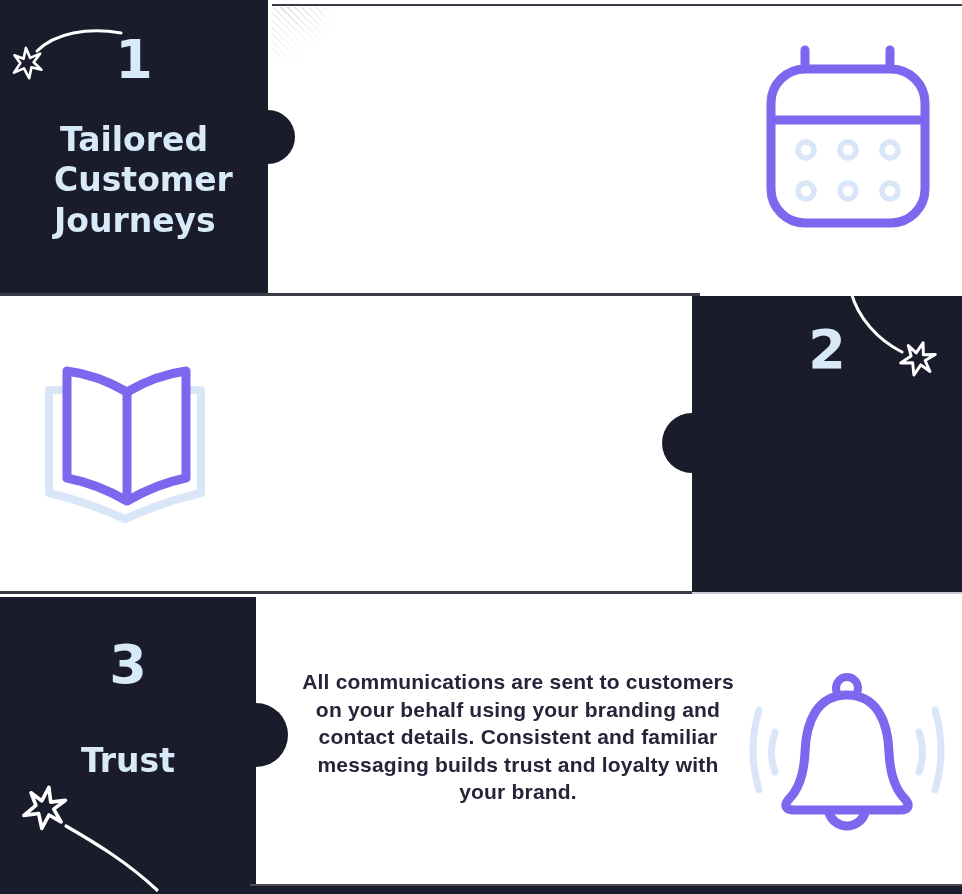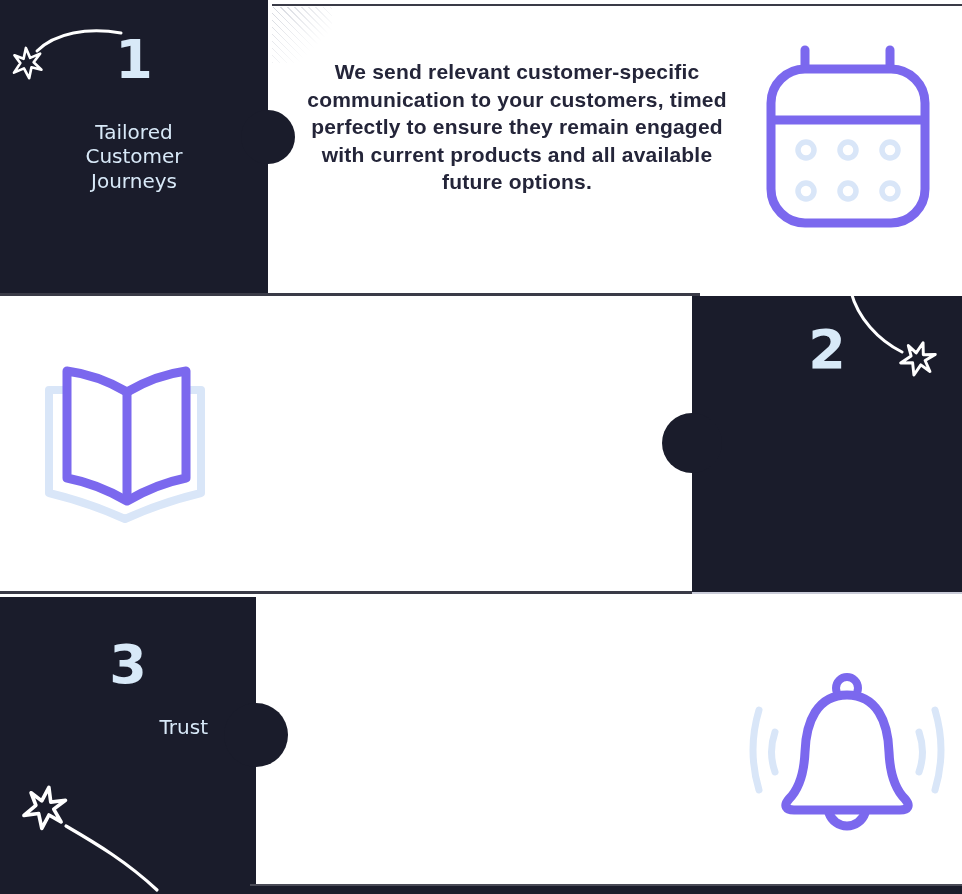--- a/index.html
+++ b/index.html
@@ -17,21 +17,21 @@
   }
   .abs{position:absolute;}
   .panel{background:var(--panel);}
   .bump{background:var(--panel);border-radius:50%;}
   .hline{background:var(--hairline);}
   .num{
     font-family:"DejaVu Sans",sans-serif;font-weight:bold;font-size:54px;
     line-height:1;color:var(--lighttext);text-align:center;z-index:3;
   }
   .ptitle{
-    font-family:"DejaVu Sans",sans-serif;font-weight:normal;font-size:20px;
+    font-family:"DejaVu Sans",sans-serif;font-weight:bold;font-size:33px;
     line-height:1.22;color:var(--lighttext);text-align:center;z-index:3;
   }
   .ptext{
     font-family:"Liberation Sans",sans-serif;font-weight:bold;font-size:21px;
     line-height:1.31;letter-spacing:.2px;color:var(--bodytext);text-align:center;z-index:3;
   }
   .icon{z-index:3;}
   .doodle{z-index:4;}
   .hatch{
     background:repeating-linear-gradient(45deg,#d4d7de 0 1px,transparent 1px 5px);
@@ -52,21 +52,20 @@
 
   <svg class="abs doodle" style="left:8px;top:20px;" width="130" height="72" viewBox="0 0 130 72">
     <path d="M29 31 C 47 13 80 7 113 13" fill="none" stroke="#ffffff" stroke-width="3" stroke-linecap="round"></path>
     <g transform="translate(20,43) rotate(-8) scale(0.95)">
       <path d="M0,-16 L3,-5 L14,-8 L6,0 L13,9 L3,5 L-1,16 L-5,5 L-16,8 L-8,-1 L-13,-10 L-4,-5 Z" fill="none" stroke="#ffffff" stroke-width="2.8" stroke-linejoin="round"></path>
     </g>
   </svg>
 
   <div class="abs num" style="left:0;top:33px;width:268px;">1</div>
   <div class="abs ptitle" style="left:54px;top:120px;width:160px;">Tailored Customer Journeys</div>
-  <div class="abs ptext" style="left:292px;top:58px;width:450px;">We send relevant customer-specific communication to your customers, timed perfectly to ensure they remain engaged with current products and all available future options.</div>
 
   <svg class="abs icon" style="left:766px;top:44px;" width="164" height="184" viewBox="0 0 164 184">
     <line x1="39" y1="6" x2="39" y2="51" stroke="#7b68ee" stroke-width="9" stroke-linecap="round"></line>
     <line x1="124" y1="6" x2="124" y2="51" stroke="#7b68ee" stroke-width="9" stroke-linecap="round"></line>
     <rect x="5" y="25" width="154" height="154" rx="34" fill="#ffffff" stroke="#7b68ee" stroke-width="9"></rect>
     <line x1="5" y1="76" x2="159" y2="76" stroke="#7b68ee" stroke-width="9"></line>
     <g fill="none" stroke="#d9e6f8" stroke-width="5.5">
       <circle cx="40" cy="106" r="8"></circle>
         <circle cx="82" cy="106" r="8"></circle>
         <circle cx="124" cy="106" r="8"></circle>
@@ -94,21 +93,22 @@
   <svg class="abs icon" style="left:40px;top:358px;" width="175" height="172" viewBox="0 0 175 172">
     <path d="M23 32 L9 32 L9 135 Q 47 144 85 161 Q 123 144 161 135 L161 32 L147 32" fill="none" stroke="#d9e6f8" stroke-width="8" stroke-linejoin="round"></path>
     <path d="M27 13 Q 58 17 87 34 Q 116 17 146 13 L146 120 Q 116 126 87 143 Q 58 126 27 120 Z" fill="#ffffff" stroke="#7b68ee" stroke-width="9" stroke-linejoin="round"></path>
     <line x1="87" y1="34" x2="87" y2="143" stroke="#7b68ee" stroke-width="9"></line>
   </svg>
 
   <div class="abs panel" style="left:0;top:597px;width:256px;height:297px;"></div>
   <div class="abs bump" style="left:224px;top:703px;width:64px;height:64px;"></div>
 
   <div class="abs num" style="left:0;top:638px;width:256px;">3</div>
-  <div class="abs ptitle" style="left:48px;top:715px;width:160px;text-align:right;">Trust</div>
+  <div class="abs ptitle" style="left:48px;top:741px;width:160px;">Trust</div>
+  <div class="abs ptext" style="left:292px;top:668px;width:452px;">All communications are sent to customers on your behalf using your branding and contact details. Consistent and familiar messaging builds trust and loyalty with your brand.</div>
 
   <svg class="abs icon" style="left:745px;top:660px;" width="200" height="180" viewBox="0 0 200 180">
     <g fill="none" stroke="#d9e6f8" stroke-width="7" stroke-linecap="round">
       <path d="M14 50 Q 2 90 14 130"></path>
       <path d="M30 72 Q 23 92 30 112"></path>
       <path d="M190 50 Q 202 90 190 130"></path>
       <path d="M174 72 Q 181 92 174 112"></path>
     </g>
     <circle cx="102" cy="28" r="11" fill="none" stroke="#7b68ee" stroke-width="8"></circle>
     <path d="M102 35 C 72 35 61 62 60 92 C 59 115 53 130 44 139 C 38 146 41 150 49 150 L155 150 C 163 150 166 146 160 139 C 151 130 145 115 144 92 C 143 62 132 35 102 35 Z" fill="#ffffff" stroke="#7b68ee" stroke-width="9" stroke-linejoin="round"></path>

